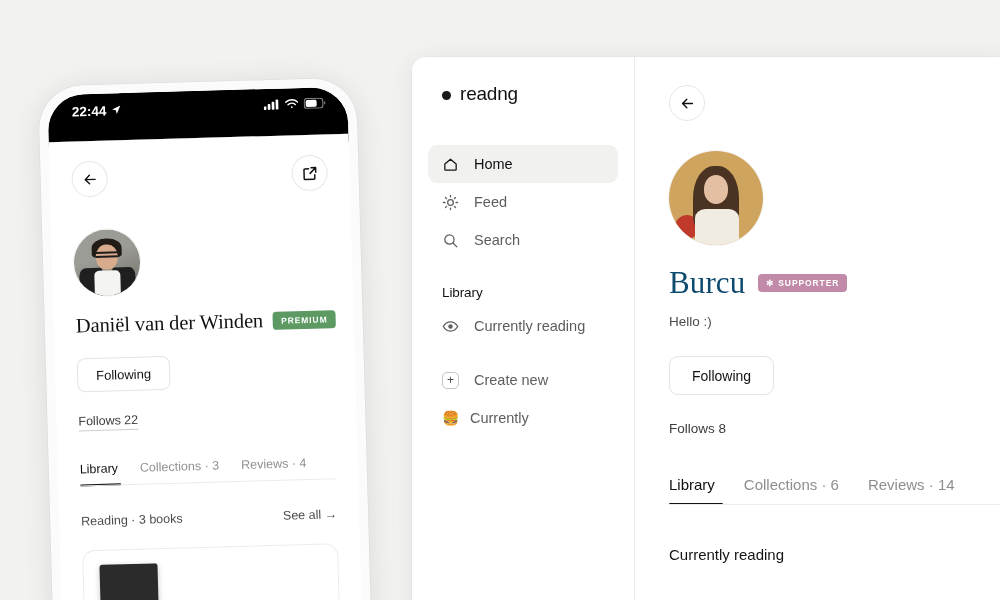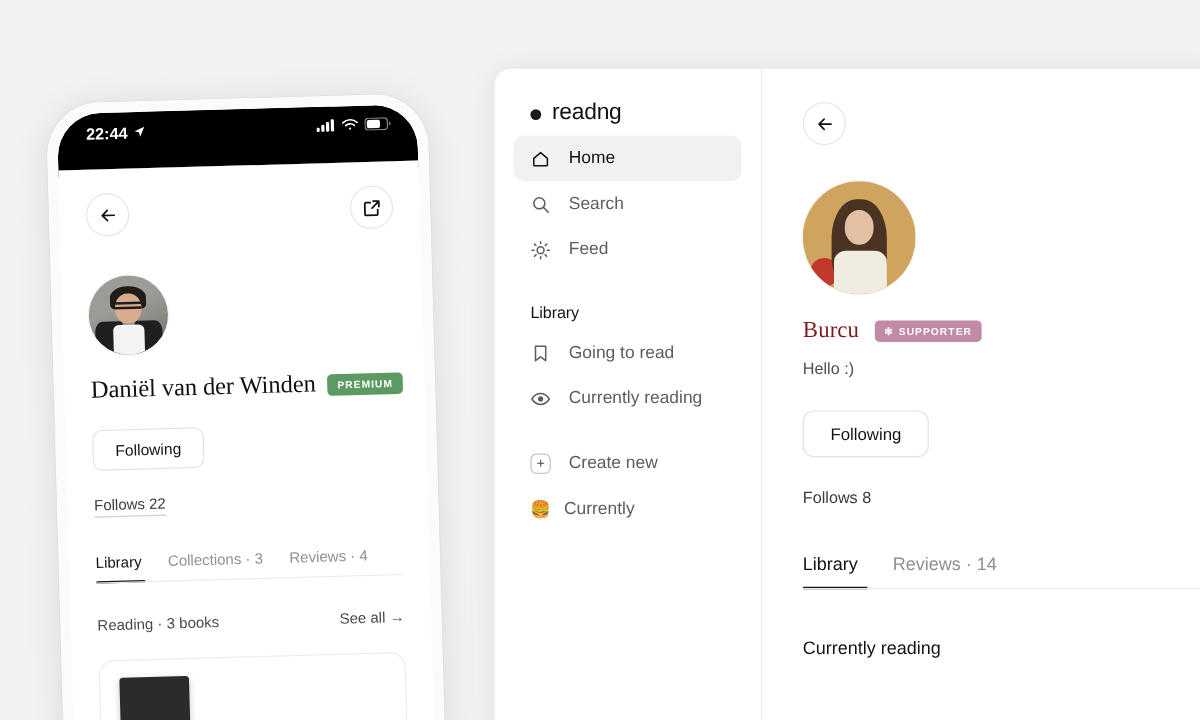--- a/index.html
+++ b/index.html
@@ -27,21 +27,21 @@
   
   .sidebar {
     width: 223px; height: 100%;
     background: #fff;
     border-right: 1px solid #ececec;
     padding: 26px 0 0 0;
     flex: 0 0 223px;
   }
   .brand {
     display: flex; align-items: center; gap: 9px;
-    padding: 0 0 0 30px; margin-bottom: 8px;
+    padding: 0 0 0 30px; margin-bottom: 40px;
   }
   .brand-dot {
     width: 9px; height: 9px; border-radius: 50%;
     background: #1a1a1a; flex: 0 0 9px; margin-top: 2px;
   }
   .brand-name {
     font-size: 19px; color: #121212; letter-spacing: -.2px;
   }
   .nav { padding: 0 16px; }
   .nav-item {
@@ -89,21 +89,21 @@
 
   .pf-avatar {
     width: 94px; height: 94px; border-radius: 50%;
     margin-top: 30px; overflow: hidden;
     box-shadow: 0 0 0 1px rgba(0,0,0,.05);
     position: relative;
   }
   .pf-name-row { display: flex; align-items: center; gap: 13px; margin-top: 20px; }
   .pf-name {
     font-family: "Liberation Serif", serif;
-    font-size: 19px; color: #7f1d1d; letter-spacing: .1px;
+    font-size: 31px; color: #0c4a6e; letter-spacing: .1px;
   }
   .badge {
     display: inline-flex; align-items: center; gap: 4px;
     height: 18px; padding: 0 8px; border-radius: 4px;
     font-size: 8.5px; font-weight: bold; letter-spacing: .9px;
     color: #fff;
   }
   .pf-bio { font-size: 13.5px; color: #4d4d4d; margin-top: 13px; }
   .follow-btn {
     margin-top: 27px; height: 39px; padding: 0 22px;
@@ -252,49 +252,41 @@
             <svg viewBox="0 0 24 24" fill="none" stroke="#141414" stroke-width="1.8" stroke-linecap="round" stroke-linejoin="round">
               <path d="M4 11.2 12 4.5l8 6.7V19a1 1 0 0 1-1 1H5a1 1 0 0 1-1-1z"></path>
             </svg>
           </span>
           <span>Home</span>
         </div>
 
         <div class="nav-item">
           <span class="nav-ico">
             <svg viewBox="0 0 24 24" fill="none" stroke="#5d5d5d" stroke-width="1.8" stroke-linecap="round">
+              <circle cx="12" cy="12" r="4"></circle>
+              <path d="M12 2v2.2M12 19.8V22M2 12h2.2M19.8 12H22M4.9 4.9l1.6 1.6M17.5 17.5l1.6 1.6M19.1 4.9l-1.6 1.6M6.5 17.5l-1.6 1.6"></path>
+            </svg>
+          </span>
+          <span>Feed</span>
+        </div>
+
+        <div class="nav-item">
+          <span class="nav-ico">
+            <svg viewBox="0 0 24 24" fill="none" stroke="#5d5d5d" stroke-width="1.8" stroke-linecap="round">
               <circle cx="10.5" cy="10.5" r="6.5"></circle>
                 <path d="M15.5 15.5 21 21"></path>
             </svg>
           </span>
           <span>Search</span>
         </div>
-
-        <div class="nav-item">
-          <span class="nav-ico">
-            <svg viewBox="0 0 24 24" fill="none" stroke="#5d5d5d" stroke-width="1.8" stroke-linecap="round">
-              <circle cx="12" cy="12" r="4"></circle>
-              <path d="M12 2v2.2M12 19.8V22M2 12h2.2M19.8 12H22M4.9 4.9l1.6 1.6M17.5 17.5l1.6 1.6M19.1 4.9l-1.6 1.6M6.5 17.5l-1.6 1.6"></path>
-            </svg>
-          </span>
-          <span>Feed</span>
-        </div>
       </nav>
 
       <div class="sect-label">Library</div>
 
       <nav class="nav">
-        <div class="nav-item">
-          <span class="nav-ico">
-            <svg viewBox="0 0 24 24" fill="none" stroke="#5d5d5d" stroke-width="1.8" stroke-linecap="round" stroke-linejoin="round">
-              <path d="M6 3.6h12v17l-6-4.6-6 4.6z"></path>
-            </svg>
-          </span>
-          <span>Going to read</span>
-        </div>
 
         <div class="nav-item">
           <span class="nav-ico">
             <svg viewBox="0 0 24 24" fill="none" stroke="#5d5d5d" stroke-width="1.8">
               <path d="M1.8 12S5.7 5.6 12 5.6 22.2 12 22.2 12 18.3 18.4 12 18.4 1.8 12 1.8 12z"></path>
               <circle cx="12" cy="12" r="3.1" fill="#5d5d5d" stroke="none"></circle>
             </svg>
           </span>
           <span>Currently reading</span>
         </div>
@@ -349,20 +341,21 @@
       </div>
 
       <div class="pf-bio">Hello :)</div>
 
       <button class="follow-btn">Following</button>
 
       <div class="follows">Follows 8</div>
 
       <div class="tabs">
         <div class="tab active">Library</div>
+        <div class="tab">Collections · 6</div>
         <div class="tab">Reviews · 14</div>
         <div class="tabs-rule"></div>
       </div>
 
       <div class="section-head">Currently reading</div>
     </section>
   </div>
 
   <div class="phone-wrap">
     <div class="phone">

